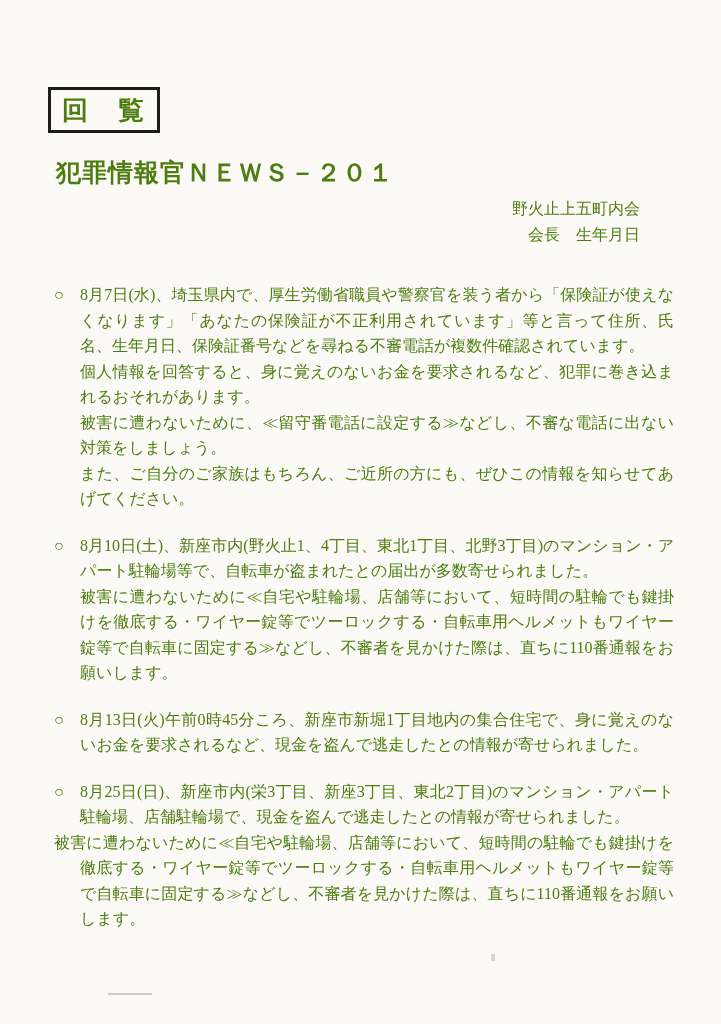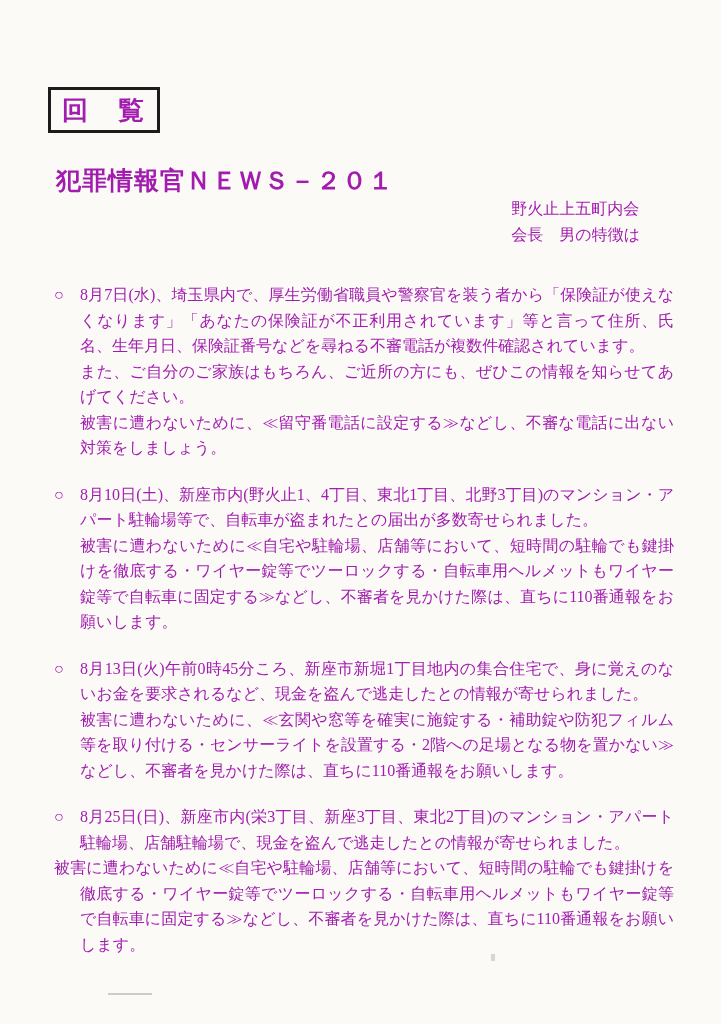--- a/index.html
+++ b/index.html
@@ -7,50 +7,50 @@
     padding: 0;
     background: #f7f6f2;
   }
   .page {
     position: relative;
     width: 721px;
     height: 1024px;
     background: #fbfaf6;
     overflow: hidden;
     font-family: "Liberation Serif", "DejaVu Serif", serif;
-    color: #a21caf;
+    color: #4d7c0f;
   }
   .kairan-box {
     position: absolute;
     left: 48px;
     top: 87px;
     width: 106px;
     height: 40px;
     border: 3px solid #1c1c1c;
     display: flex;
     align-items: center;
     justify-content: center;
     font-size: 26px;
     font-weight: 700;
     letter-spacing: 2px;
   }
   .doc-title {
     position: absolute;
     left: 56px;
-    top: 164px;
+    top: 156px;
     margin: 0;
     font-size: 25px;
     font-weight: 700;
     letter-spacing: 1px;
   }
   .sender {
     position: absolute;
     right: 81px;
     top: 196px;
-    text-align: left;
+    text-align: right;
     font-size: 16px;
     line-height: 26px;
   }
   .doc-body {
     position: absolute;
     left: 54px;
     top: 282px;
     width: 620px;
     font-size: 16px;
     line-height: 25.5px;
@@ -93,45 +93,45 @@
 <div class="page">
 
   <div class="kairan-box">
     <span>回　覧</span>
   </div>
 
   <h1 class="doc-title">犯罪情報官ＮＥＷＳ－２０１</h1>
 
   <div class="sender">
     <div>野火止上五町内会</div>
-    <div>会長　男の特徴は</div>
+    <div>会長　生年月日</div>
   </div>
 
   <div class="doc-body">
 
     <section class="news-item">
       <div class="block hang">
         <span class="marker">○</span><span>8月7日(水)、埼玉県内で、厚生労働省職員や警察官を装う者から「保険証が使えなくなります」「あなたの保険証が不正利用されています」等と言って住所、氏名、生年月日、保険証番号などを尋ねる不審電話が複数件確認されています。</span>
       </div>
+      <div class="block">個人情報を回答すると、身に覚えのないお金を要求されるなど、犯罪に巻き込まれるおそれがあります。</div>
+      <div class="block">被害に遭わないために、≪留守番電話に設定する≫などし、不審な電話に出ない対策をしましょう。</div>
       <div class="block">また、ご自分のご家族はもちろん、ご近所の方にも、ぜひこの情報を知らせてあげてください。</div>
-      <div class="block">被害に遭わないために、≪留守番電話に設定する≫などし、不審な電話に出ない対策をしましょう。</div>
     </section>
 
     <section class="news-item">
       <div class="block hang">
         <span class="marker">○</span><span>8月10日(土)、新座市内(野火止1、4丁目、東北1丁目、北野3丁目)のマンション・アパート駐輪場等で、自転車が盗まれたとの届出が多数寄せられました。</span>
       </div>
       <div class="block">被害に遭わないために≪自宅や駐輪場、店舗等において、短時間の駐輪でも鍵掛けを徹底する・ワイヤー錠等でツーロックする・自転車用ヘルメットもワイヤー錠等で自転車に固定する≫などし、不審者を見かけた際は、直ちに110番通報をお願いします。</div>
     </section>
 
     <section class="news-item">
       <div class="block hang">
         <span class="marker">○</span><span>8月13日(火)午前0時45分ころ、新座市新堀1丁目地内の集合住宅で、身に覚えのないお金を要求されるなど、現金を盗んで逃走したとの情報が寄せられました。</span>
       </div>
-      <div class="block">被害に遭わないために、≪玄関や窓等を確実に施錠する・補助錠や防犯フィルム等を取り付ける・センサーライトを設置する・2階への足場となる物を置かない≫などし、不審者を見かけた際は、直ちに110番通報をお願いします。</div>
     </section>
 
     <section class="news-item">
       <div class="block hang">
         <span class="marker">○</span><span>8月25日(日)、新座市内(栄3丁目、新座3丁目、東北2丁目)のマンション・アパート駐輪場、店舗駐輪場で、現金を盗んで逃走したとの情報が寄せられました。</span>
       </div>
       <div class="block hang">被害に遭わないために≪自宅や駐輪場、店舗等において、短時間の駐輪でも鍵掛けを徹底する・ワイヤー錠等でツーロックする・自転車用ヘルメットもワイヤー錠等で自転車に固定する≫などし、不審者を見かけた際は、直ちに110番通報をお願いします。</div>
     </section>
 
   </div>

